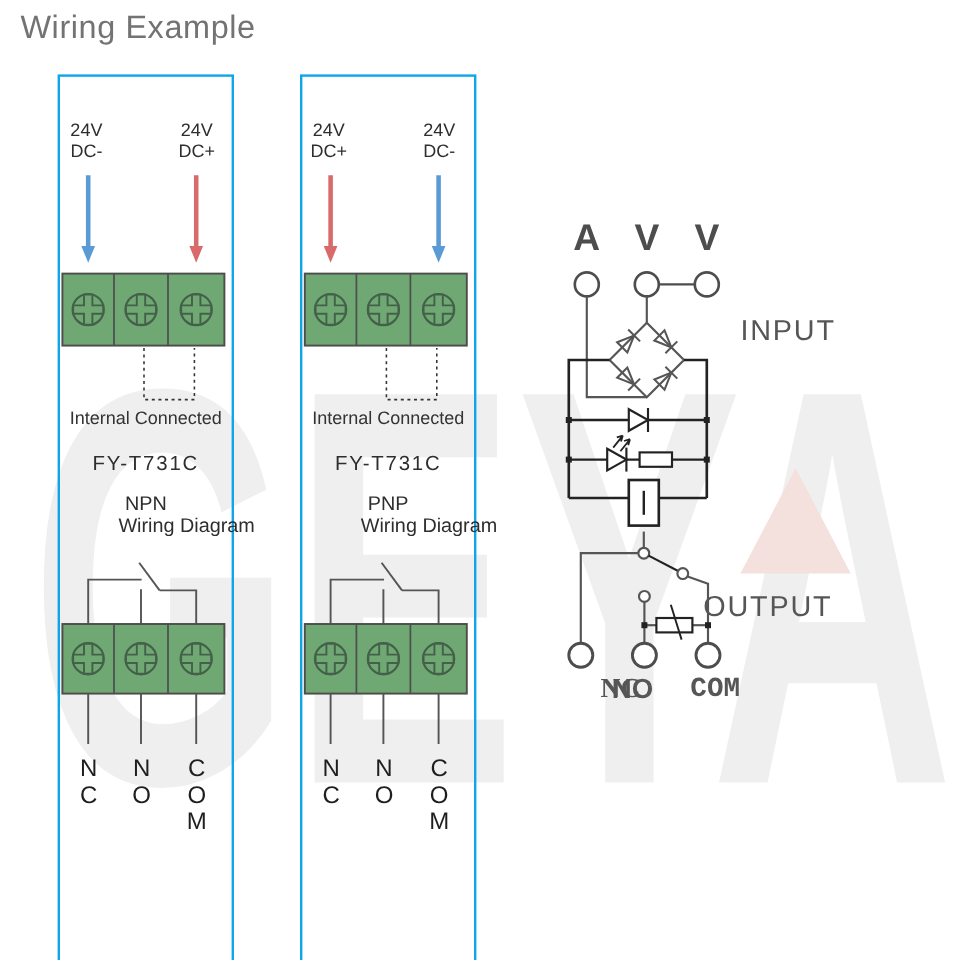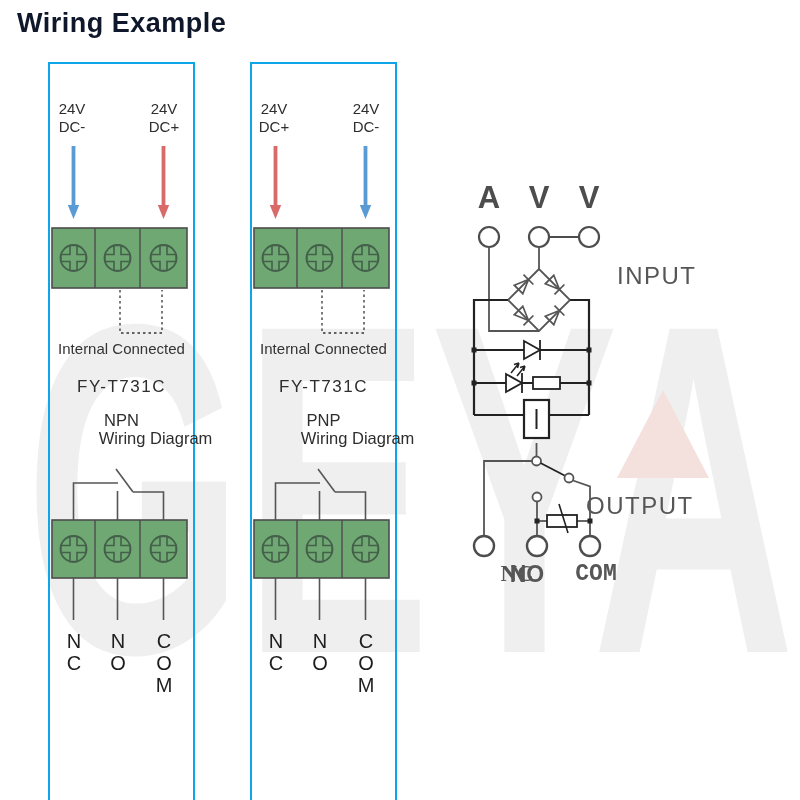--- a/index.html
+++ b/index.html
@@ -1,20 +1,20 @@
 <!DOCTYPE html>
 <html><head>
 <meta charset="utf-8">
 <style>
   html,body{margin:0;padding:0;}
   body{width:800px;height:800px;position:relative;background:#ffffff;overflow:hidden;
        font-family:"Liberation Sans","DejaVu Sans",sans-serif;}
   .abs{position:absolute;}
   
-  .title{left:17px;top:8px;font-size:27px;font-weight:bold;color:#0f172a;letter-spacing:0.5px;}
+  .title{left:17px;top:8px;font-size:27px;font-weight:normal;color:#737373;letter-spacing:0.5px;}
   
   .wm-svg{left:20px;top:252px;}
   .wm-tri{left:617px;top:390px;width:0;height:0;
           border-left:46px solid transparent;border-right:46px solid transparent;
           border-bottom:88px solid #f4e1dd;}
   
   .panel{top:62px;width:147px;height:754px;box-sizing:border-box;border:2px solid #0ea5e9;background:transparent;}
   .panel-inner{position:absolute;left:-2px;top:-2px;width:147px;height:678px;}
   .p1{left:48px;} .p2{left:250px;}
   .ptxt{position:absolute;color:#2e2e2e;text-align:center;white-space:pre-line;}

